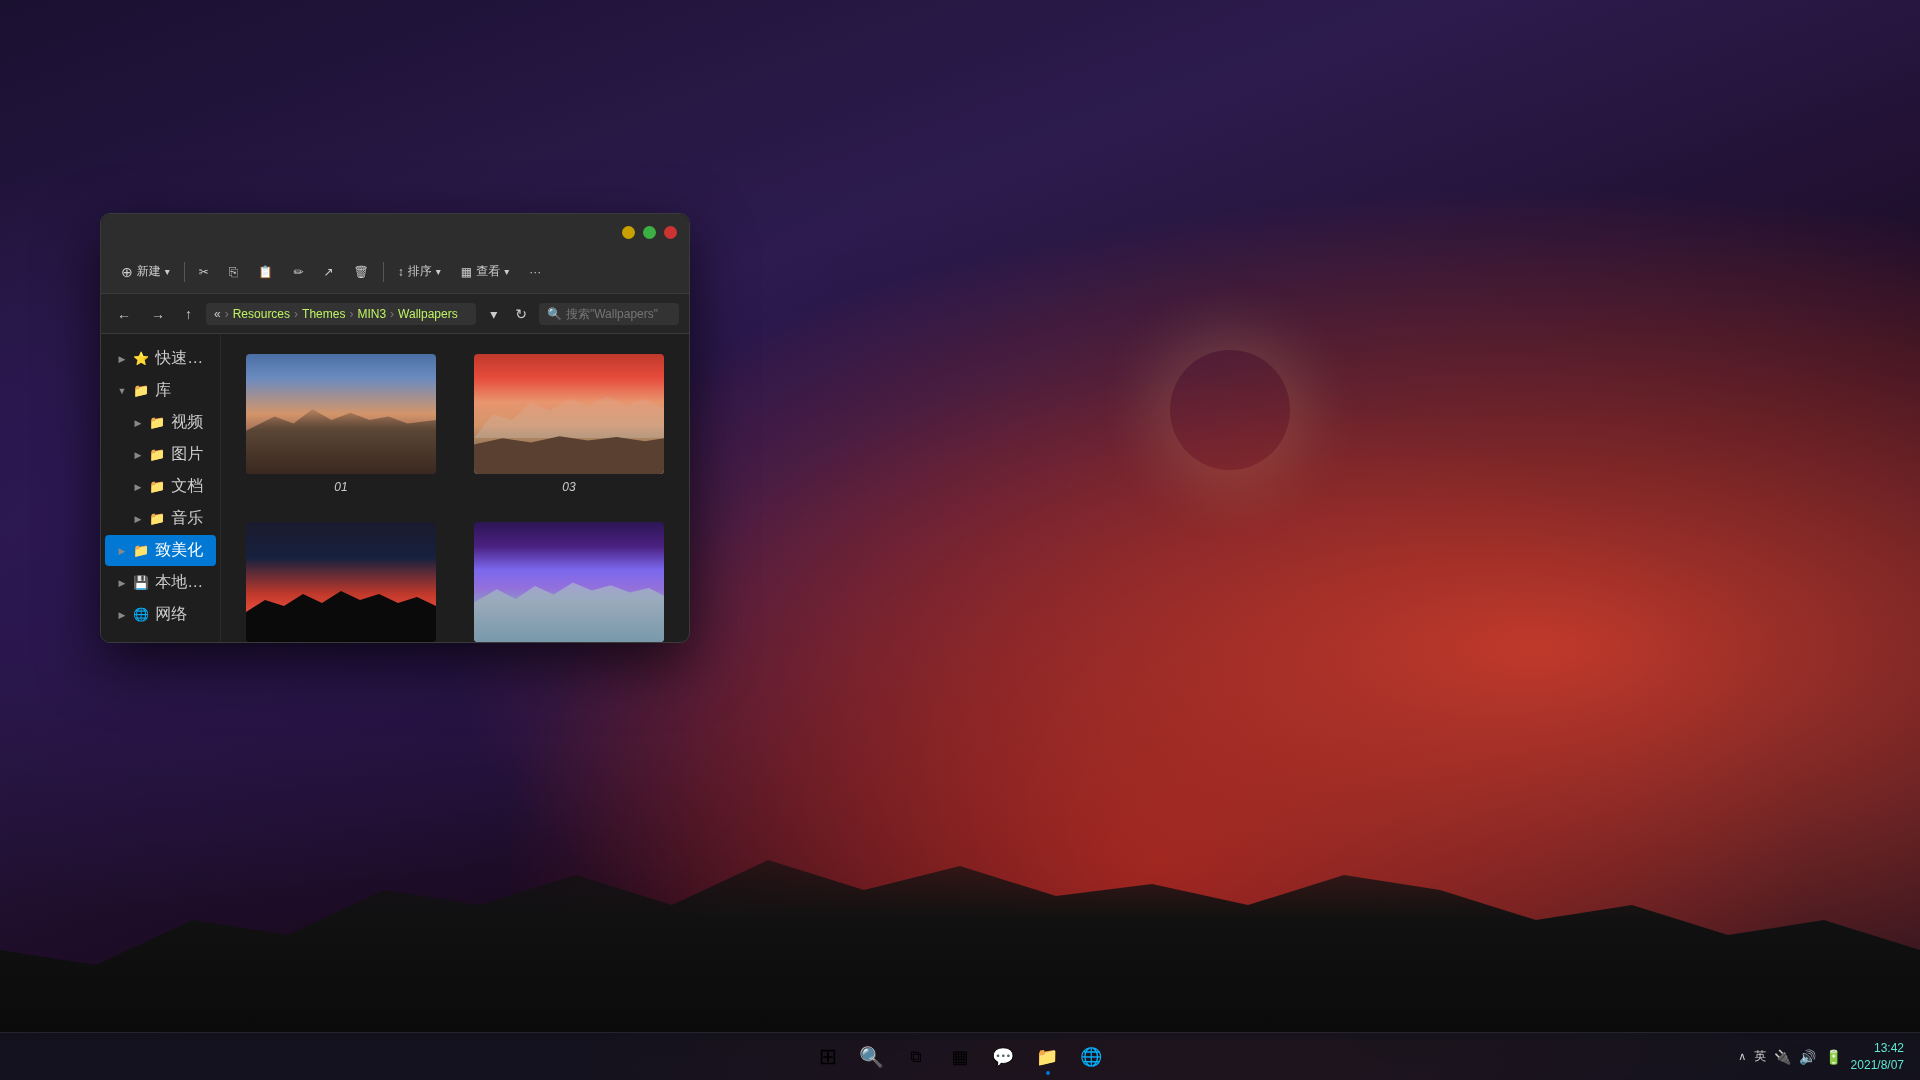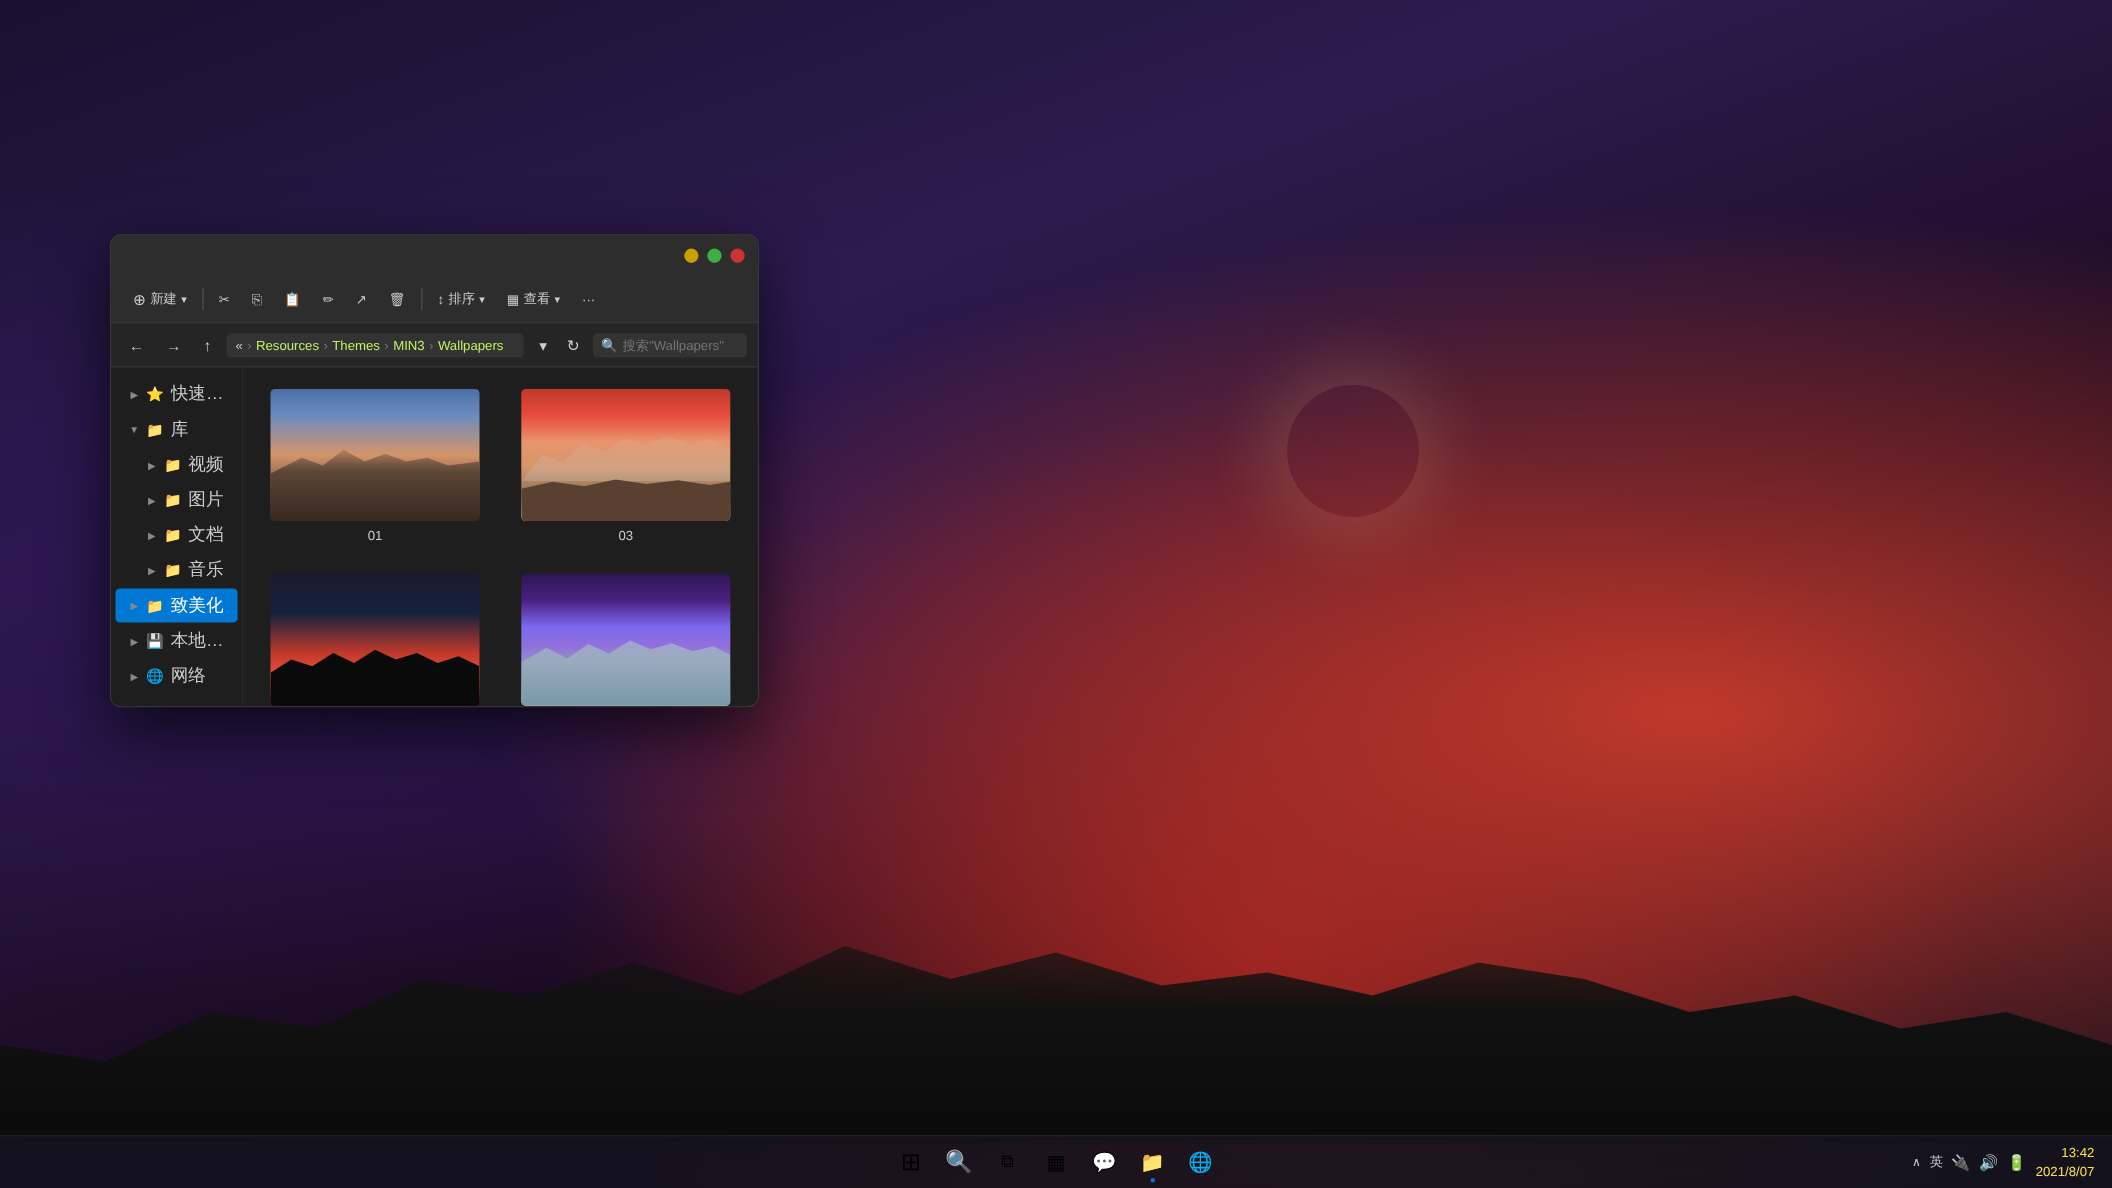--- a/index.html
+++ b/index.html
@@ -264,20 +264,21 @@
 
     
     .file-grid {
       flex: 1;
       padding: 16px;
       display: grid;
       grid-template-columns: repeat(2, 1fr);
       gap: 20px;
       overflow-y: auto;
       align-content: start;
+      font-style: italic;
     }
 
     .file-item {
       display: flex;
       flex-direction: column;
       align-items: center;
       cursor: pointer;
       border-radius: 6px;
       padding: 4px;
     }
@@ -429,21 +430,21 @@
       display: flex;
       align-items: center;
       gap: 8px;
       font-size: 12px;
       color: #ccc;
     }
 
     .clock {
       text-align: right;
       font-size: 12px;
-      color: #fde047;
+      color: #5eead4;
       line-height: 1.4;
     }
   </style>
 </head>
 <body>
 
 <div class="desktop-bg"></div>
 <div class="mountain-silhouette"></div>
 <div class="moon-glow"></div>
 

